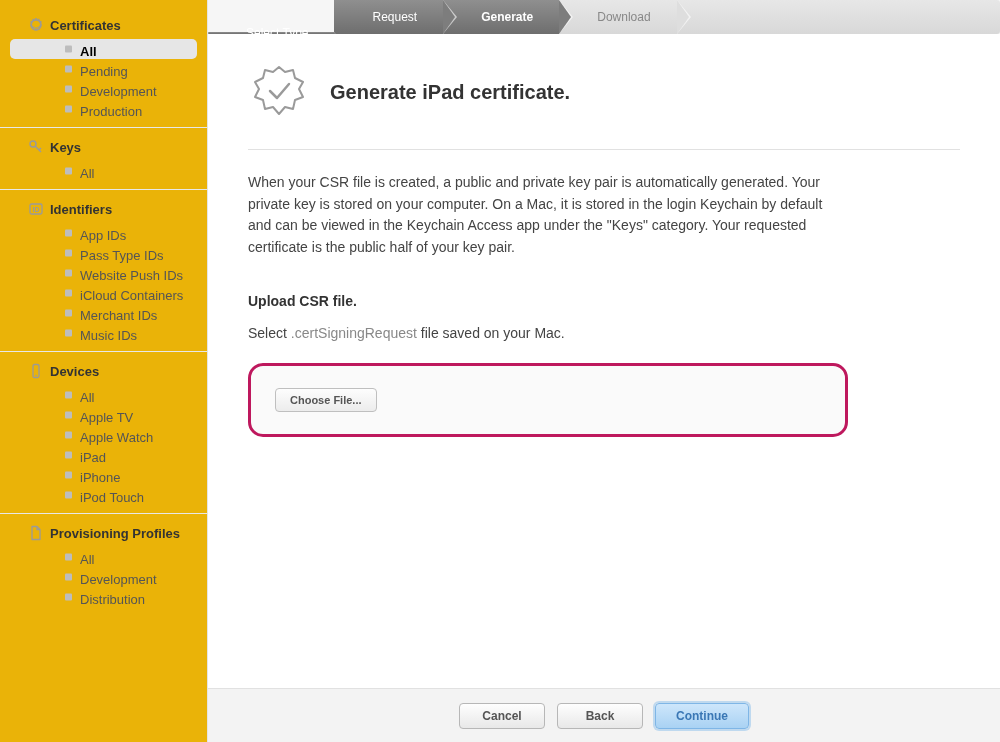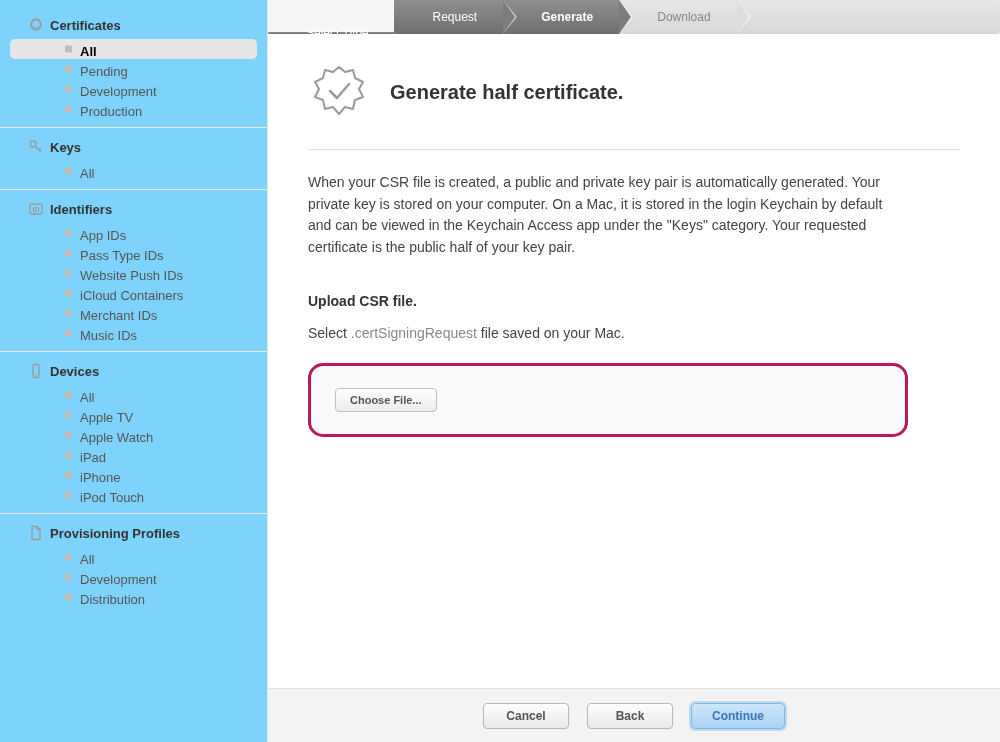--- a/index.html
+++ b/index.html
@@ -13,25 +13,25 @@
   .app {
     display: flex;
     width: 1000px;
     height: 742px;
     background: #fff;
     box-shadow: 0 0 4px rgba(0,0,0,.05);
     margin: 0 auto;
   }
   
   .sidebar {
-    width: 268px;
+    width: 208px;
     border-right: 1px solid #e5e5e5;
     padding: 10px 0 20px 0;
     overflow-y: auto;
-    background: #7dd3fc;
+    background: #eab308;
   }
   .section { margin-bottom: 8px; }
   .section + .section { border-top: 1px solid #e8e8e8; margin-top: 4px; padding-top: 4px; }
   .section-header {
     display: flex; align-items: center;
     padding: 8px 12px 6px 50px;
     color: #333; font-weight: 600; font-size: 13px;
     position: relative;
   }
   .section-header .hicon {
@@ -112,21 +112,21 @@
   }
   .file-btn {
     display: inline-block; padding: 5px 14px;
     background: linear-gradient(to bottom,#fdfdfd,#ececec);
     border: 1px solid #bfbfbf; border-radius: 4px;
     font-size: 11px; font-weight: 600; color: #555; cursor: pointer;
   }
 
   .footer {
     height: 54px; background: #f3f3f3; border-top: 1px solid #e1e1e1;
-    display: flex; align-items: center; justify-content: center; gap: 18px;
+    display: flex; align-items: center; justify-content: center; gap: 12px;
   }
   .btn {
     min-width: 86px; padding: 5px 20px; border-radius: 4px;
     border: 1px solid #b7b7b7; cursor: pointer; font-size: 12px; font-weight: 600;
     background: linear-gradient(to bottom,#fefefe,#e8e8e8);
     color: #555;
   }
   .btn.primary {
     border: 1px solid #7fb6e6;
     background: linear-gradient(to bottom,#cde6fb,#a9d2f3);
@@ -277,21 +277,21 @@
       </div>
 
     <div class="content">
       <div class="title-row">
         <span class="title-icon">
           <svg width="54" height="54" viewBox="0 0 54 54">
             <polygon points="27,3 33,8 41,6 43,14 51,18 47,25 51,33 43,36 41,45 33,43 27,50 21,43 13,45 11,36 3,33 7,25 3,18 11,14 13,6 21,8" fill="none" stroke="#9a9a9a" stroke-width="2" stroke-linejoin="round"></polygon>
             <polyline points="18,27 25,34 37,20" fill="none" stroke="#9a9a9a" stroke-width="2.5" stroke-linecap="round" stroke-linejoin="round"></polyline>
           </svg>
         </span>
-        <h1 class="page-title">Generate half certificate.</h1>
+        <h1 class="page-title">Generate iPad certificate.</h1>
       </div>
 
       <hr class="divider">
 
       <p class="paragraph">When your CSR file is created, a public and private key pair is automatically generated. Your private key is stored on your computer. On a Mac, it is stored in the login Keychain by default and can be viewed in the Keychain Access app under the "Keys" category. Your requested certificate is the public half of your key pair.</p>
 
       <div class="upload-label">Upload CSR file.</div>
       <div class="upload-sub">
         <span>Select </span><span class="ext">.certSigningRequest</span><span> file saved on your Mac.</span>
       </div>

